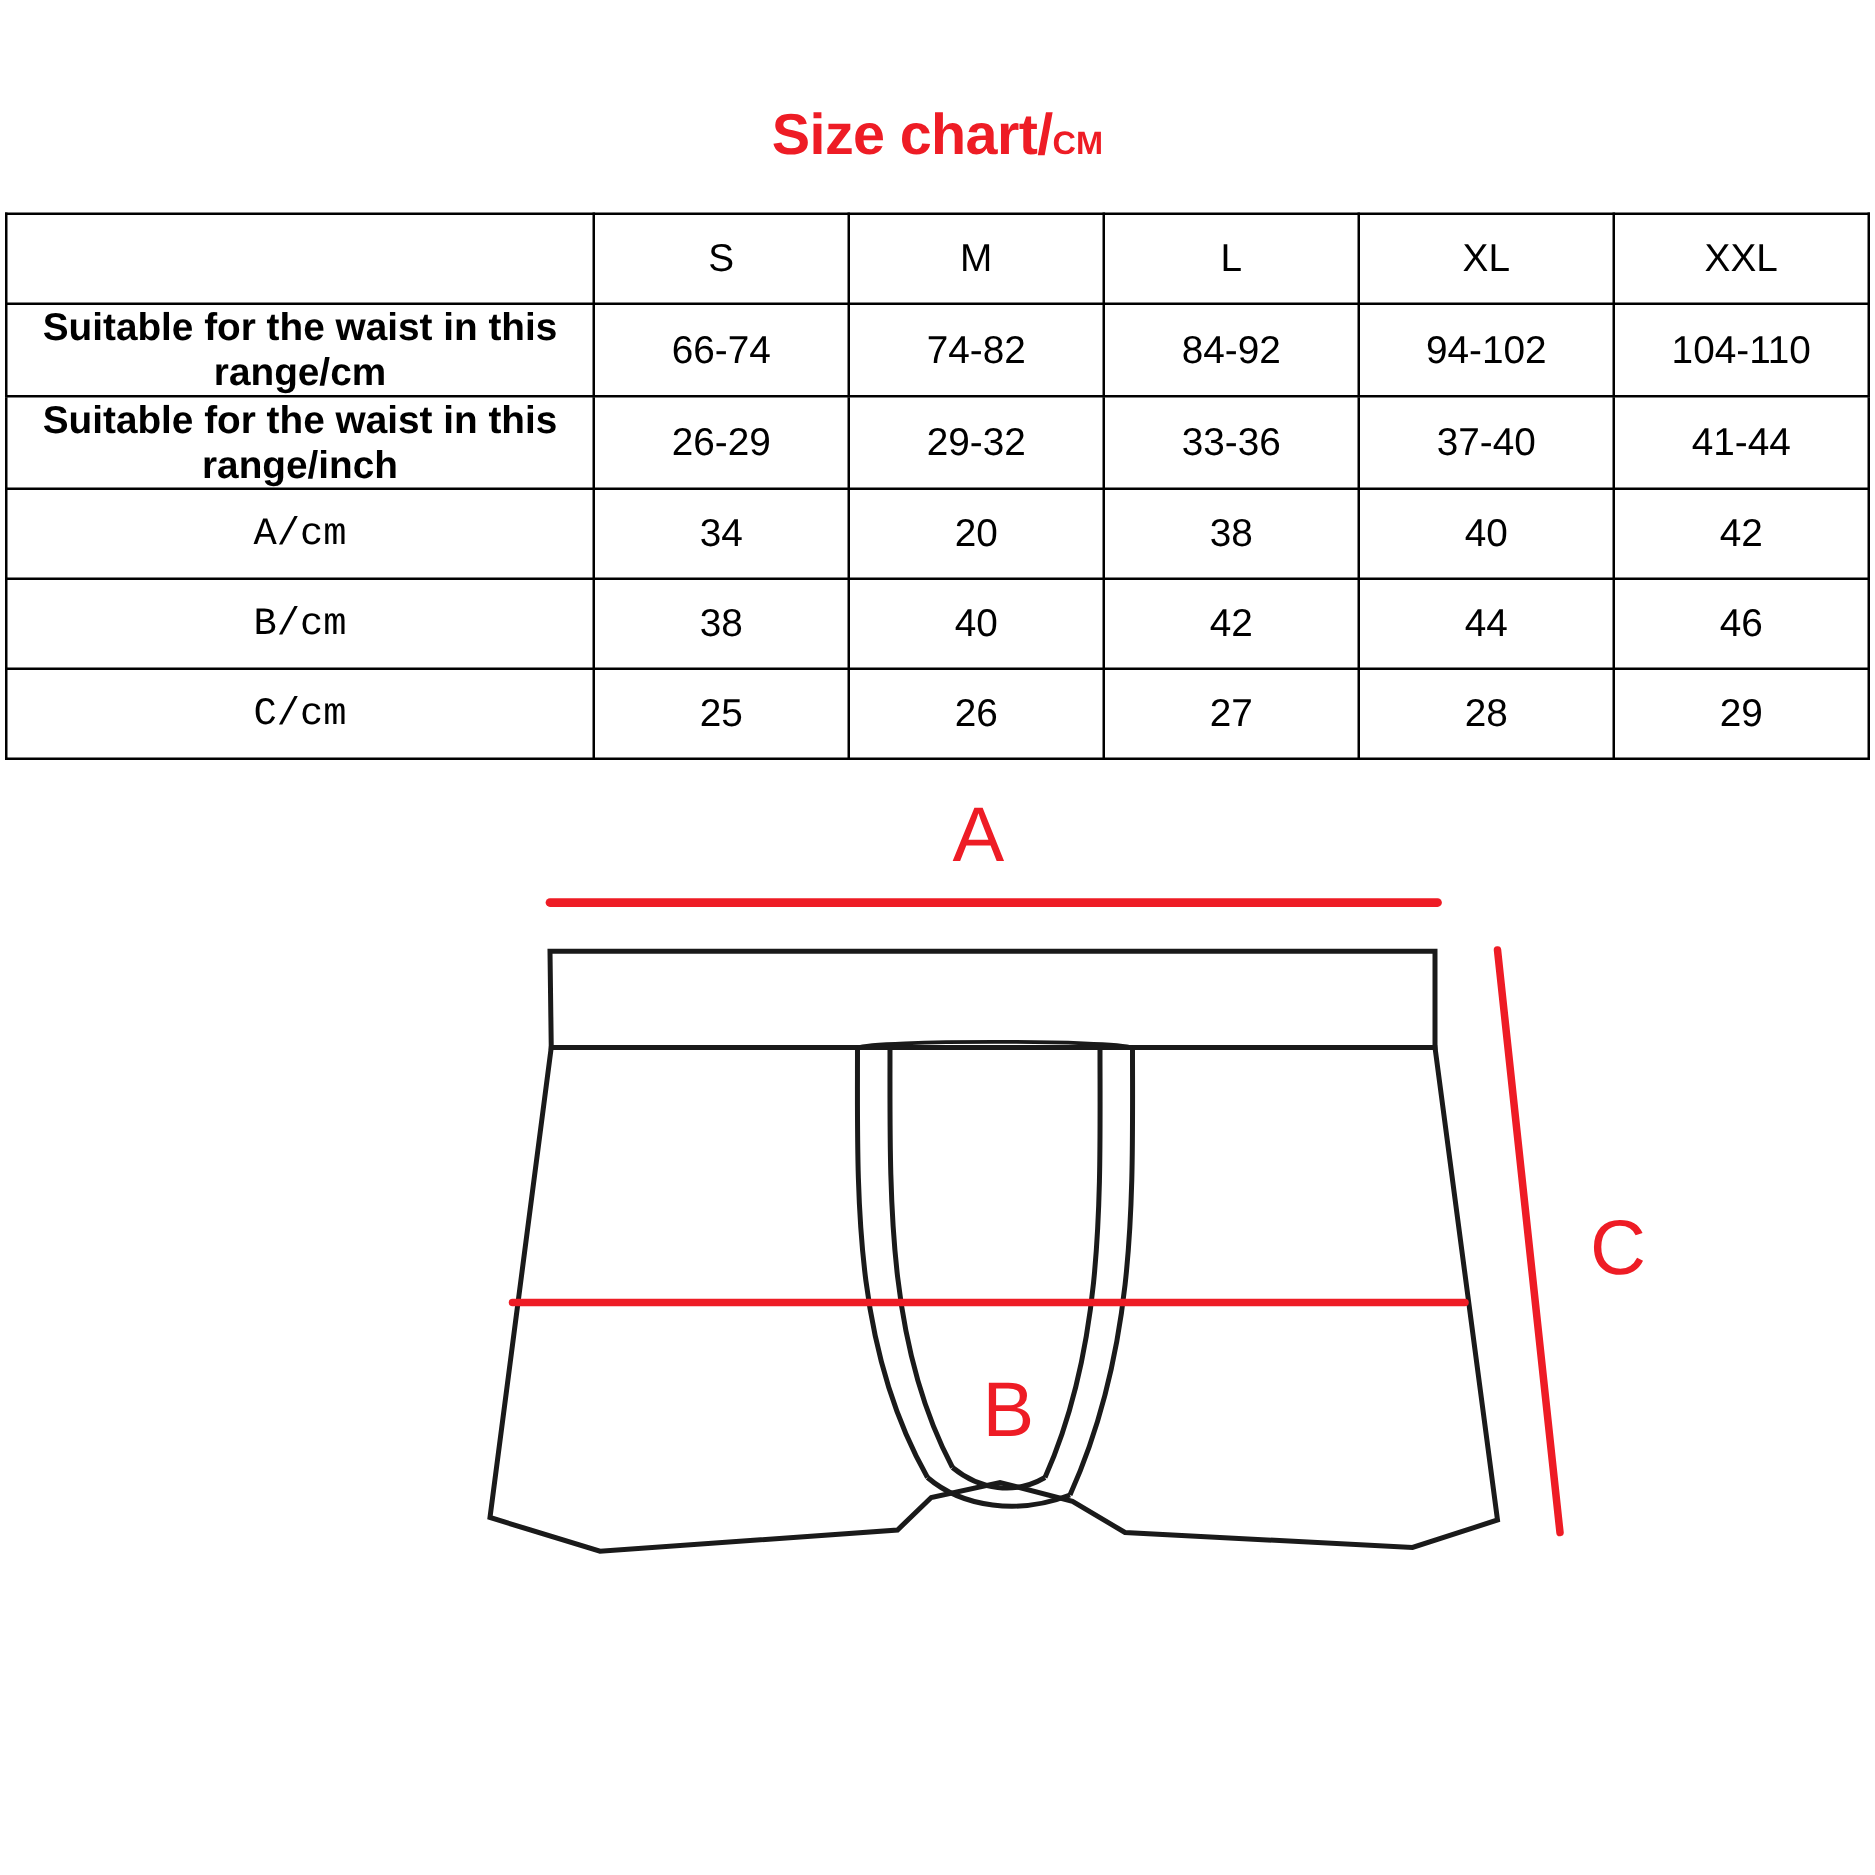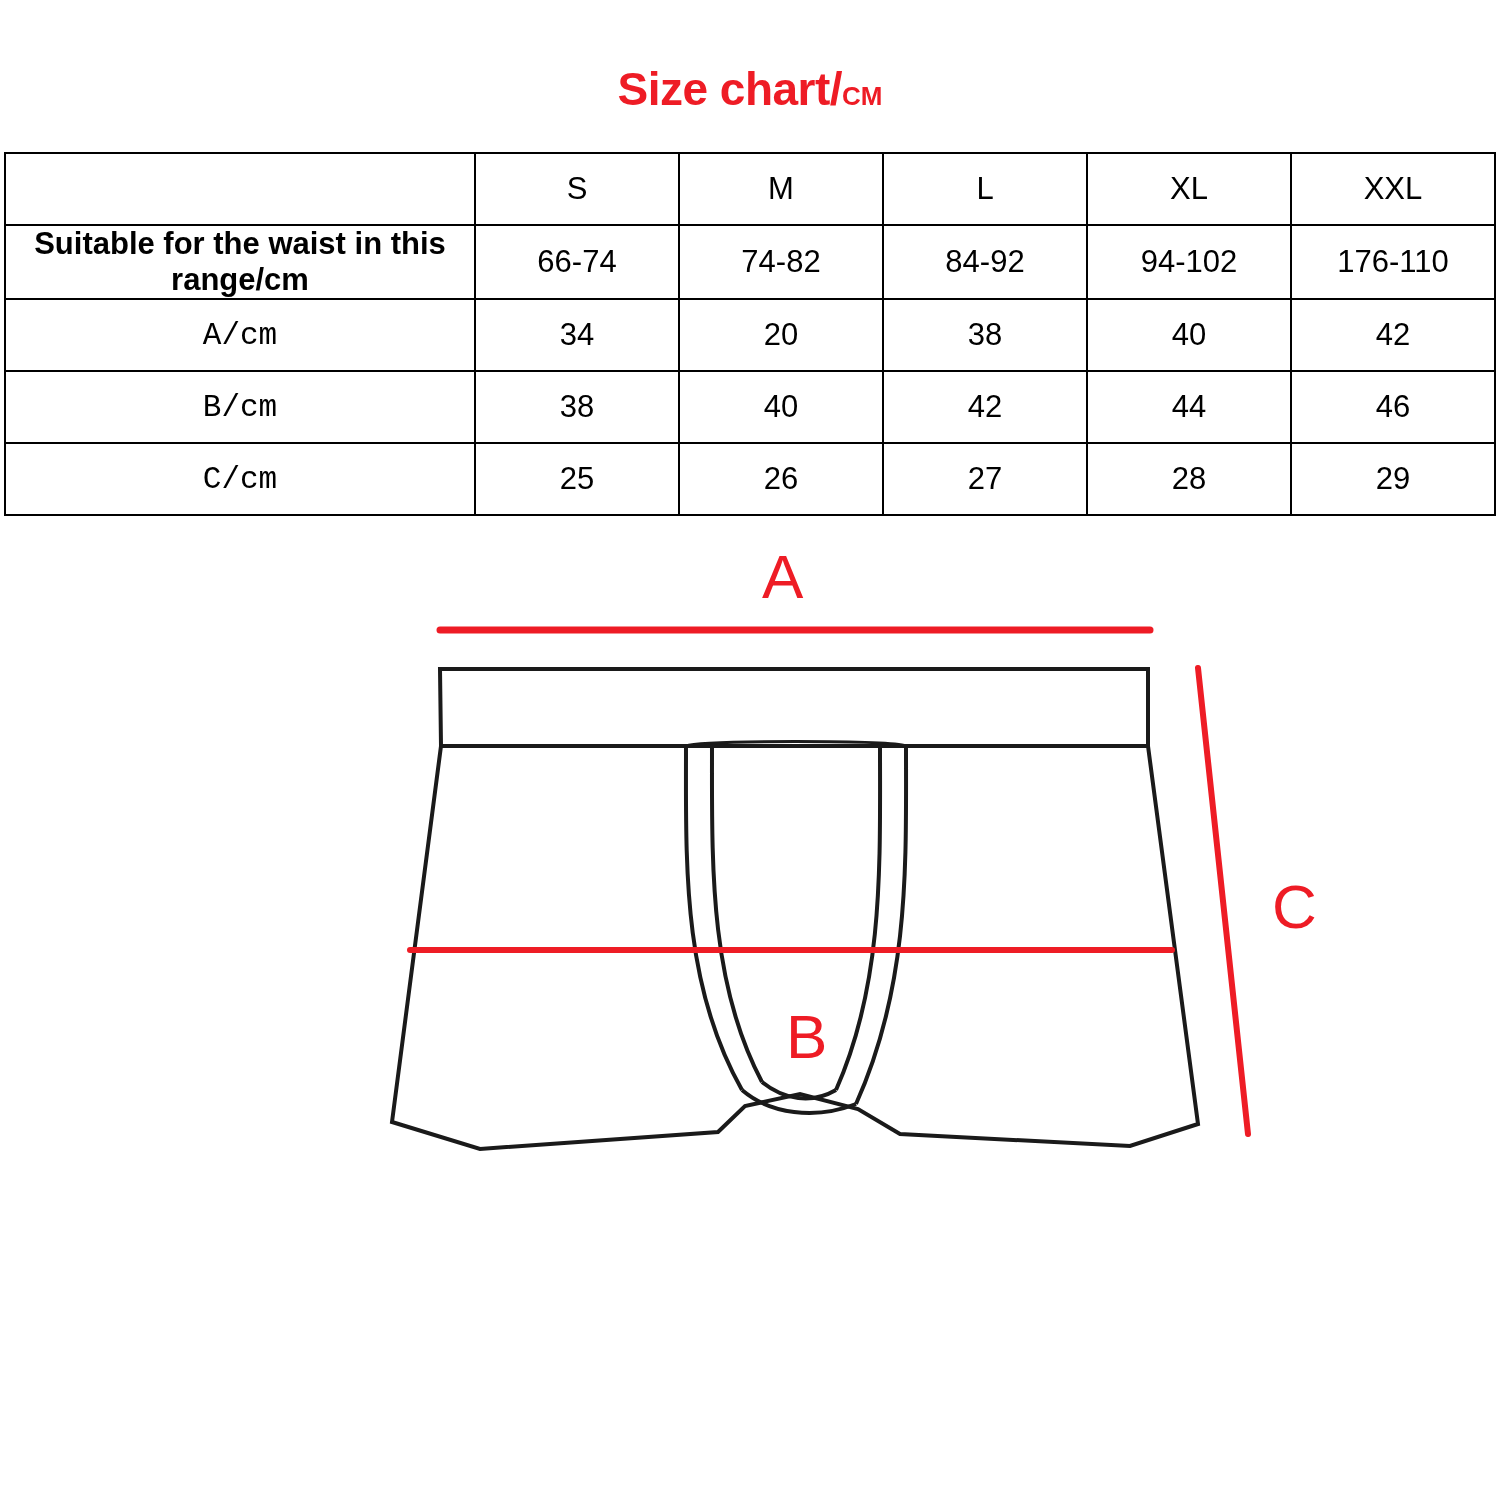--- a/index.html
+++ b/index.html
@@ -13,21 +13,21 @@
     font-family: "Liberation Sans", sans-serif;
     color: #000000;
     overflow: hidden;
     position: relative;
   }
 
   
   .title-wrap {
     width: 100%;
     text-align: center;
-    padding-top: 62px;
+    padding-top: 80px;
     box-sizing: border-box;
   }
   .title-main {
     font-size: 46px;
     font-weight: bold;
     color: #ee1c25;
     letter-spacing: -0.5px;
   }
   .title-unit {
     font-size: 26px;
@@ -134,21 +134,29 @@
         <td class="head-cell">L</td>
         <td class="head-cell">XL</td>
         <td class="head-cell">XXL</td>
       </tr>
       <tr>
         <td class="label-cell">Suitable for the waist in this range/cm</td>
         <td>66-74</td>
         <td>74-82</td>
         <td>84-92</td>
         <td>94-102</td>
-        <td>176-110</td>
+        <td>104-110</td>
+      </tr>
+      <tr>
+        <td class="label-cell">Suitable for the waist in this range/inch</td>
+        <td>26-29</td>
+        <td>29-32</td>
+        <td>33-36</td>
+        <td>37-40</td>
+        <td>41-44</td>
       </tr>
       <tr>
         <td class="label-plain">A/cm</td>
         <td>34</td>
         <td>20</td>
         <td>38</td>
         <td>40</td>
         <td>42</td>
       </tr>
       <tr>

